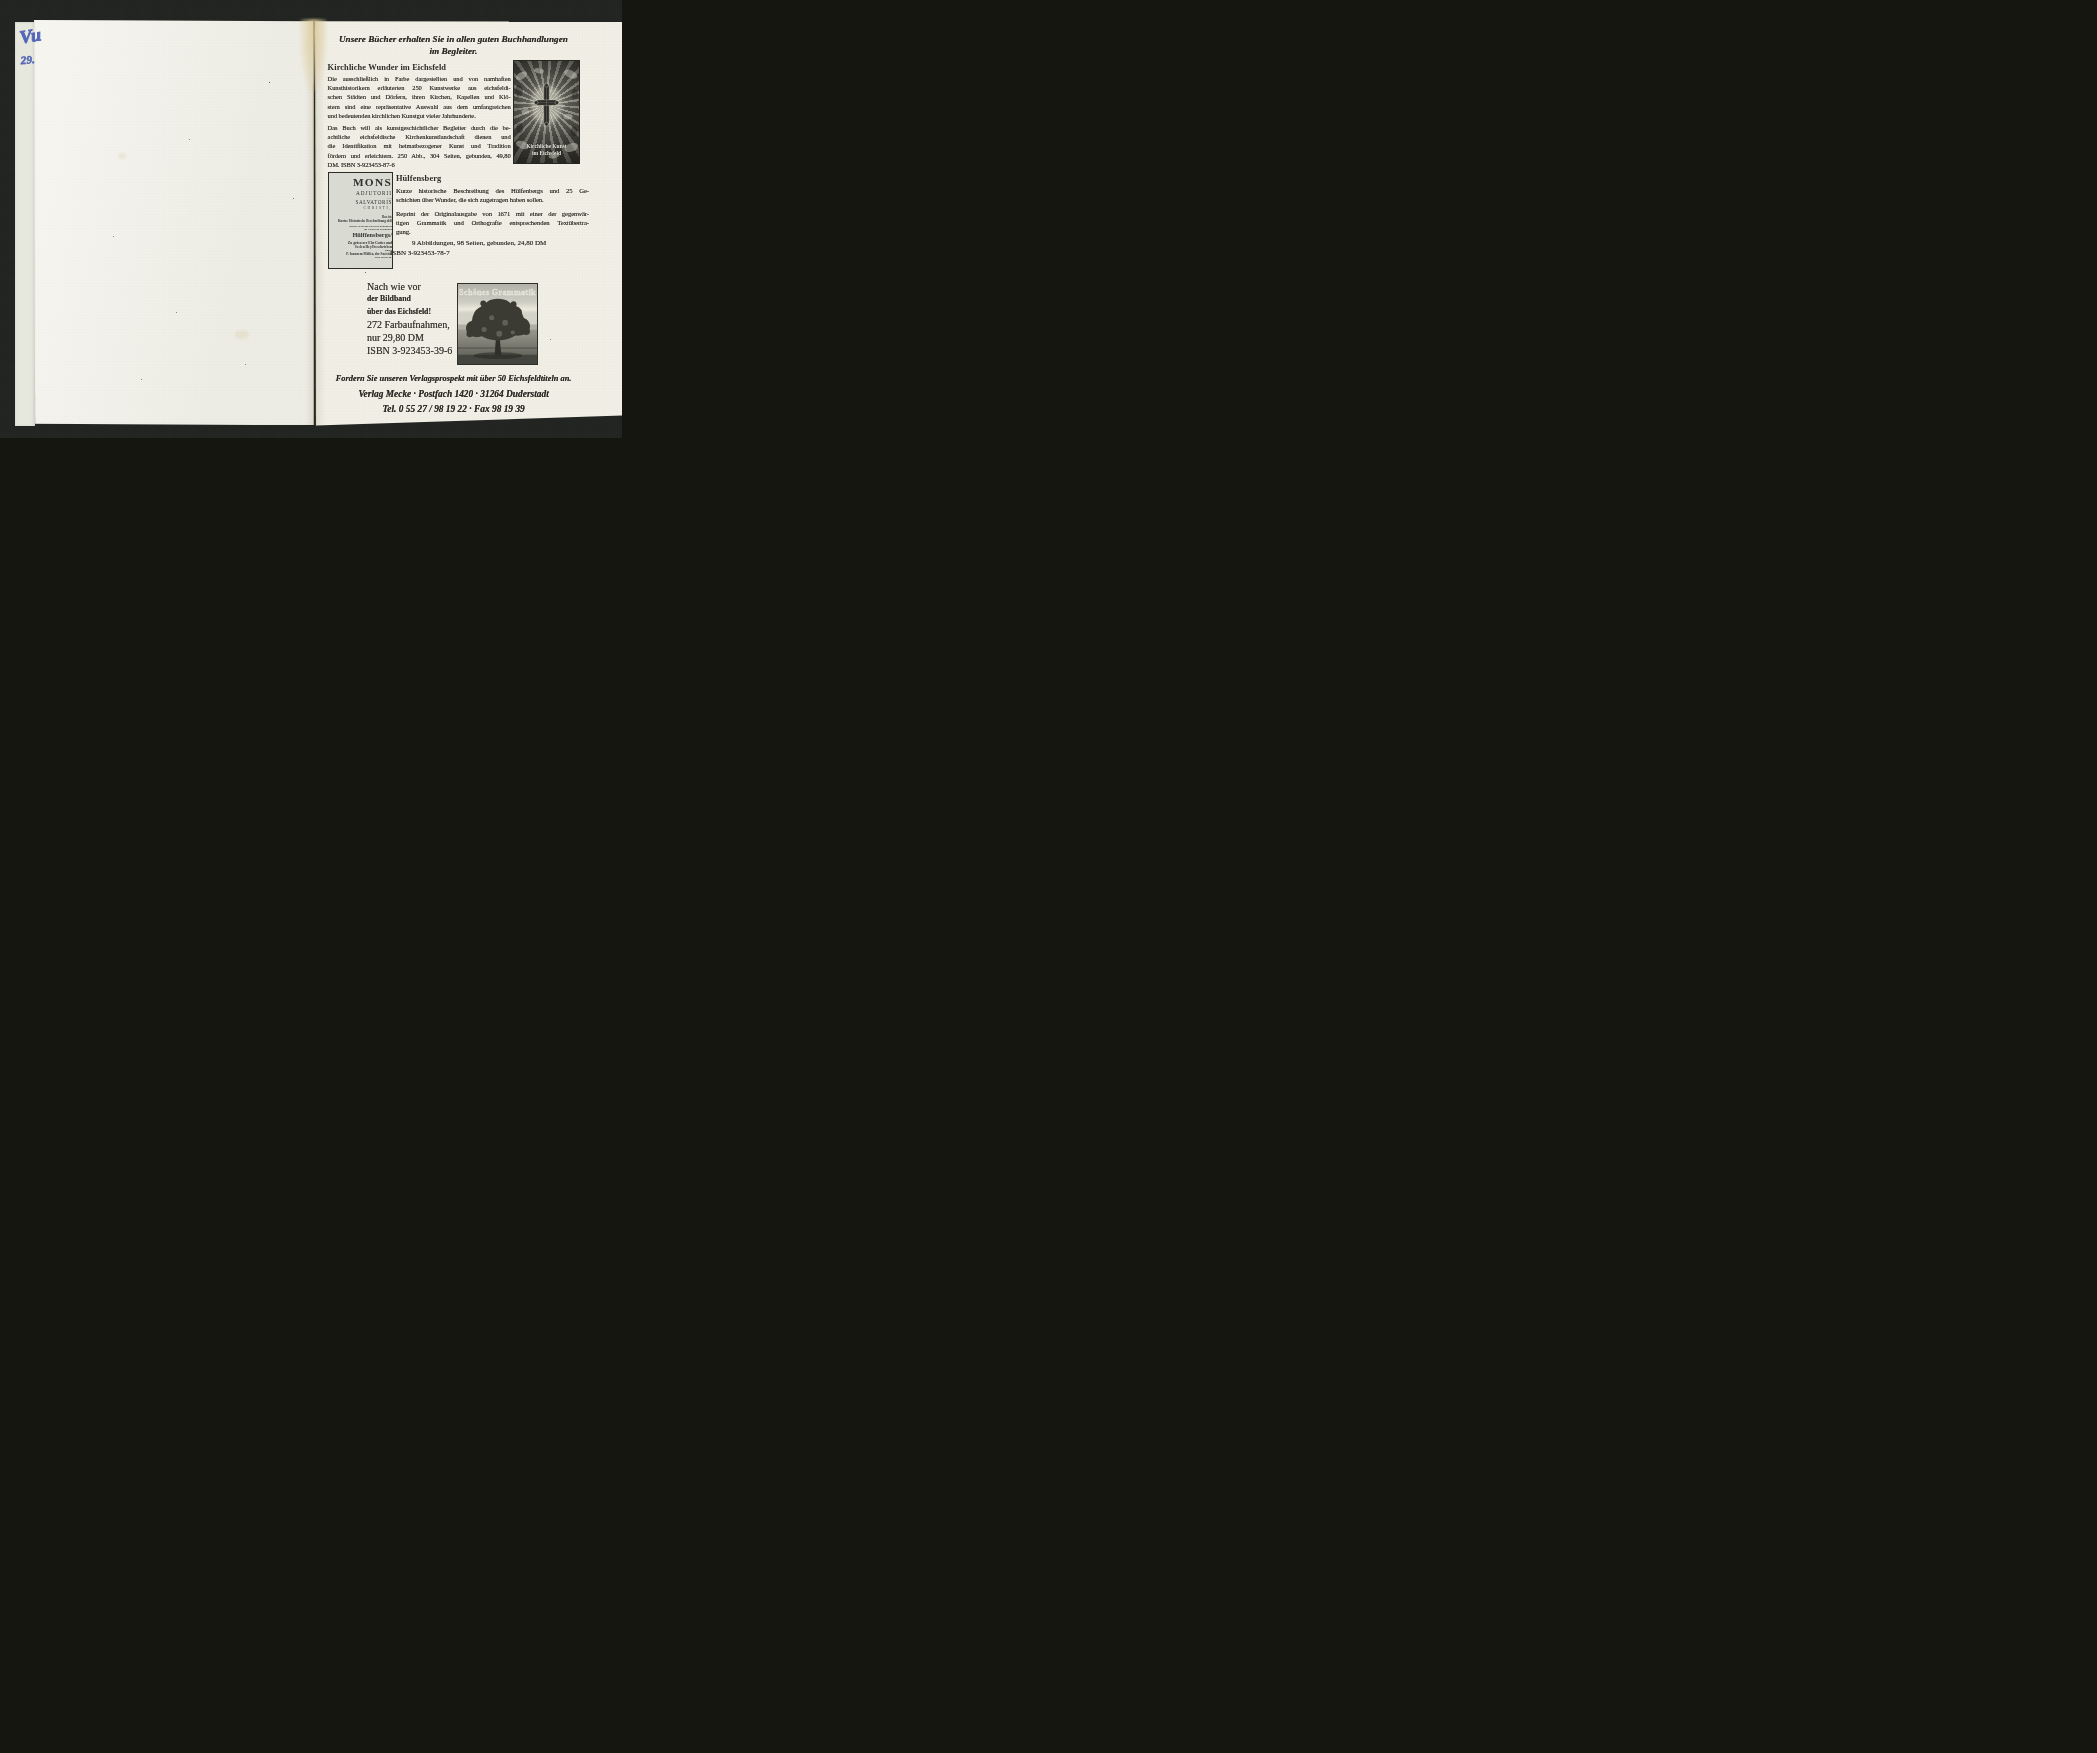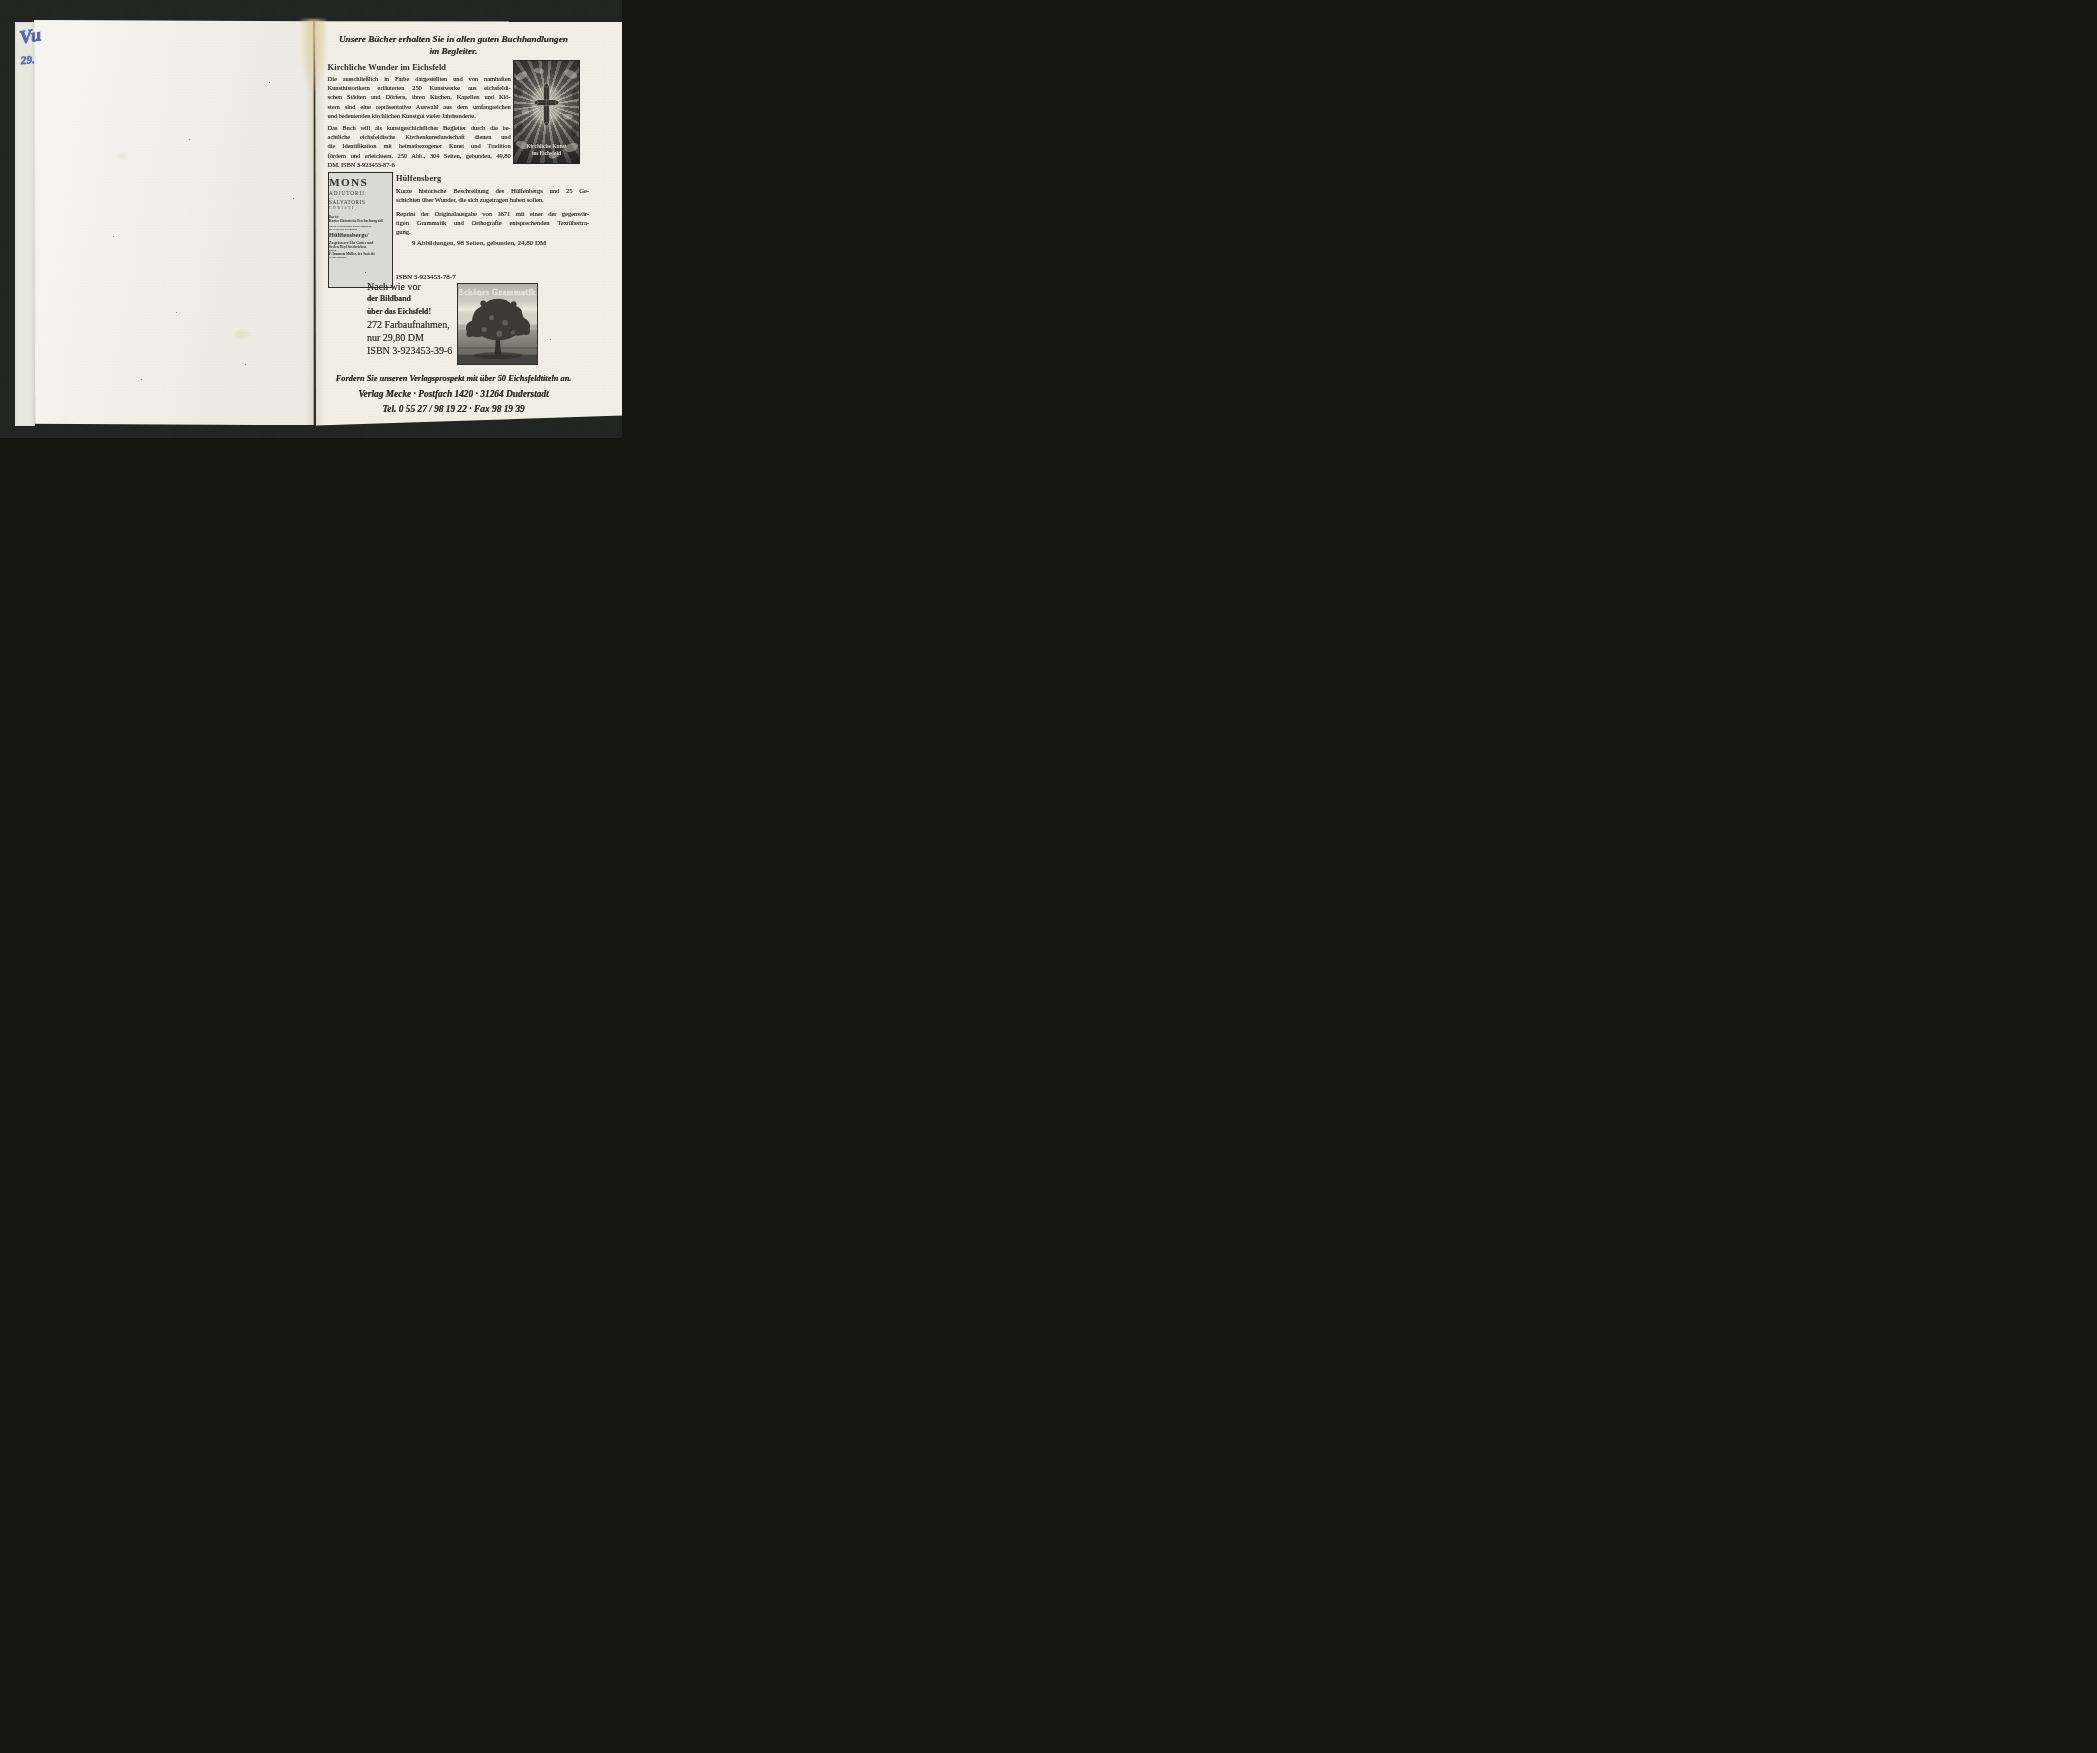--- a/index.html
+++ b/index.html
@@ -63,22 +63,22 @@
      background:
        radial-gradient(circle at 50% 43%,rgba(0,0,0,0) 18%,rgba(30,30,25,0.42) 70%,rgba(22,22,18,0.6) 100%),
        repeating-conic-gradient(from 2deg at 50% 43%,rgba(229,227,215,0.42) 0 4.5deg,rgba(42,42,35,0.34) 4.5deg 12.857deg),
        radial-gradient(circle at 50% 43%,#a9a89f 0%,#7d7c73 38%,#504f48 72%,#3a3933 100%);}
   .cover1 svg{position:absolute;inset:0;}
   .cover1-title{position:absolute;left:0;width:100%;top:82px;text-align:center;
      font-weight:bold;font-size:5.5px;line-height:7.1px;color:#f1f0e6;
      text-shadow:0 0 0.8px rgba(20,20,16,0.9),0 0 0.4px rgba(20,20,16,0.9);}
 
   
-  .mons{position:absolute;left:13px;top:152px;width:65px;height:116px;background:#d9dad2;
-     border:0.8px solid #2b2b27;box-sizing:border-box;text-align:left;color:#33312c;
+  .mons{position:absolute;left:13px;top:152px;width:65px;height:97px;background:#d9dad2;
+     border:0.8px solid #2b2b27;box-sizing:border-box;text-align:right;color:#33312c;
      background-image:radial-gradient(rgba(60,60,55,0.13) 0.3px,transparent 0.4px);
      background-size:1.3px 1.3px;}
   .mons div{position:absolute;left:0;width:100%;white-space:nowrap;}
   .m-t1{top:3.4px;font-size:11.3px;letter-spacing:1.3px;font-weight:bold;}
   .m-t2{top:17px;font-size:5.2px;letter-spacing:1px;}
   .m-seu{top:23.5px;font-size:2.5px;letter-spacing:0.4px;color:#55534c;}
   .m-t3{top:26.4px;font-size:5.2px;letter-spacing:0.6px;}
   .m-t4{top:33px;font-size:3.6px;letter-spacing:1.7px;color:#45433d;}
   .m-s1{top:42px;font-size:3.1px;font-weight:bold;}
   .m-s2{top:46px;font-size:3.4px;font-weight:bold;}
@@ -218,21 +218,21 @@
     <div class="rp-abs body-txt hue-txt hb-p1" style="left:81px;top:167px;width:193px;">
         <div class="tl">Kurze historische Beschreibung des Hülfenbergs und 25 Ge-</div>
         <div class="tl">schichten über Wunder, die sich zugetragen haben sollen.</div>
       </div>
     <div class="rp-abs body-txt hue-txt" style="left:81px;top:190px;width:193px;">
         <div class="tl">Reprint der Originalausgabe von 1671 mit einer der gegenwär-</div>
         <div class="tl">tigen Grammatik und Orthografie entsprechenden Textübertra-</div>
         <div class="tl">gung.</div>
       </div>
     <div class="rp-abs plain" style="left:81px;top:219px;margin-left:16px;">9 Abbildungen, 98 Seiten, gebunden, 24,80 DM</div>
-    <div class="rp-abs plain" style="left:81px;top:229px;margin-top:24px;">ISBN 3-923453-78-7</div>
+    <div class="rp-abs plain" style="left:75px;top:229px;">ISBN 3-923453-78-7</div>
 
     <div class="rp-abs" style="left:52px;top:261px;width:88px;">
       <div class="bb-line">Nach wie vor</div>
       <div class="bb-line bb-bold">der Bildband</div>
       <div class="bb-line bb-bold">über das Eichsfeld!</div>
       <div class="bb-line">272 Farbaufnahmen,</div>
       <div class="bb-line">nur 29,80 DM</div>
       <div class="bb-line">ISBN 3-923453-39-6</div>
     </div>
 

